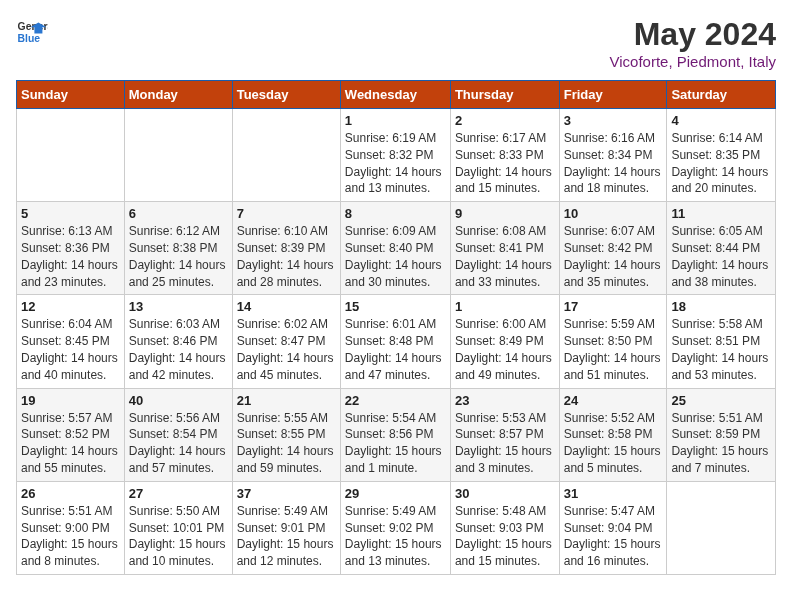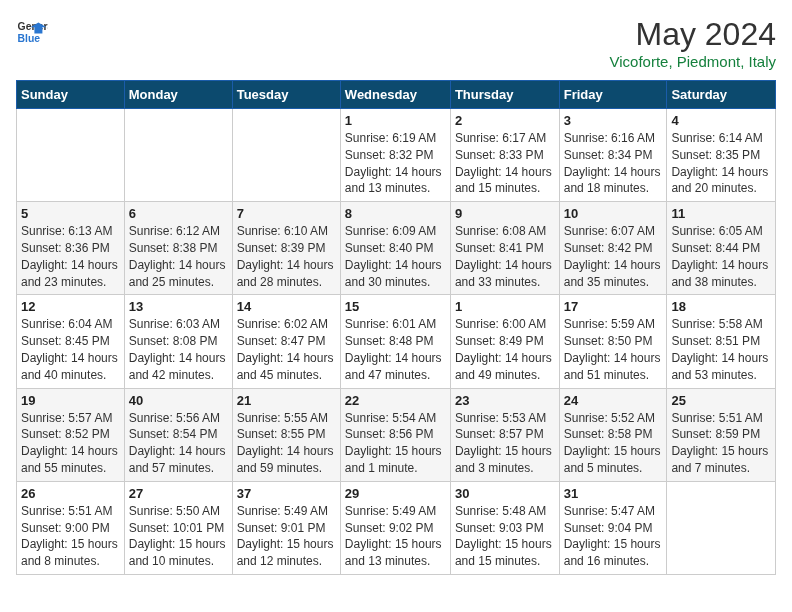--- a/index.html
+++ b/index.html
@@ -23,34 +23,34 @@
     }
     .logo-icon {
       width: 32px;
       height: 32px;
     }
     .title-block {
       text-align: right;
     }
     .month-title {
       font-size: 32px;
-      font-weight: normal;
+      font-weight: bold;
       color: #333;
     }
     .subtitle {
       font-size: 15px;
-      color: #15803d;
+      color: #701a75;
     }
     table {
       width: 100%;
       border-collapse: collapse;
       font-size: 11px;
     }
     thead tr th {
-      background: #0c4a6e;
+      background: #c2410c;
       color: #fff;
       padding: 6px 4px;
       text-align: left;
       font-size: 13px;
       font-weight: bold;
       border: 1px solid #1a5caa;
     }
     tbody tr td {
       border: 1px solid #ccc;
       vertical-align: top;
@@ -181,21 +181,21 @@
       <tr>
         <td>
           <div class="day-num">12</div>
           <div class="day-info">Sunrise: 6:04 AM
 Sunset: 8:45 PM
 Daylight: 14 hours and 40 minutes.</div>
         </td>
         <td>
           <div class="day-num">13</div>
           <div class="day-info">Sunrise: 6:03 AM
-Sunset: 8:08 PM
+Sunset: 8:46 PM
 Daylight: 14 hours and 42 minutes.</div>
         </td>
         <td>
           <div class="day-num">14</div>
           <div class="day-info">Sunrise: 6:02 AM
 Sunset: 8:47 PM
 Daylight: 14 hours and 45 minutes.</div>
         </td>
         <td>
           <div class="day-num">15</div>

